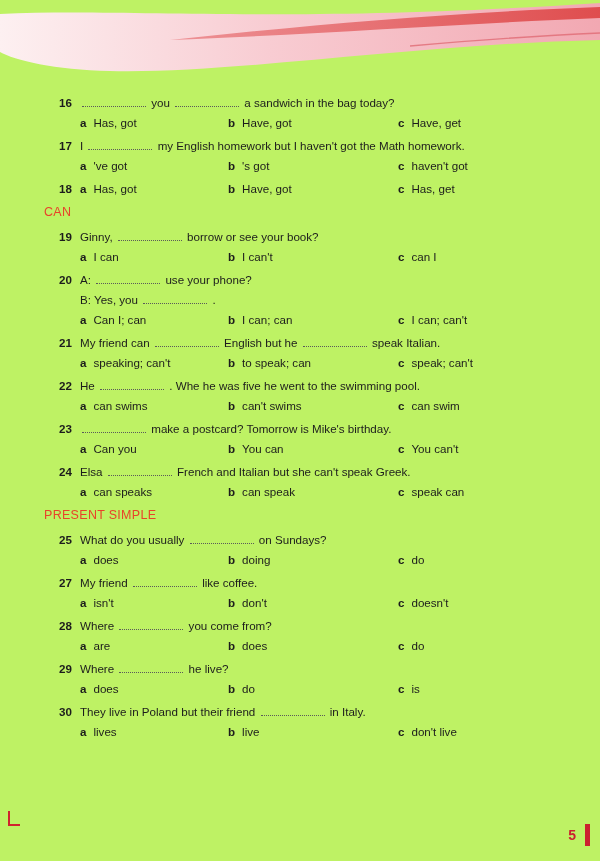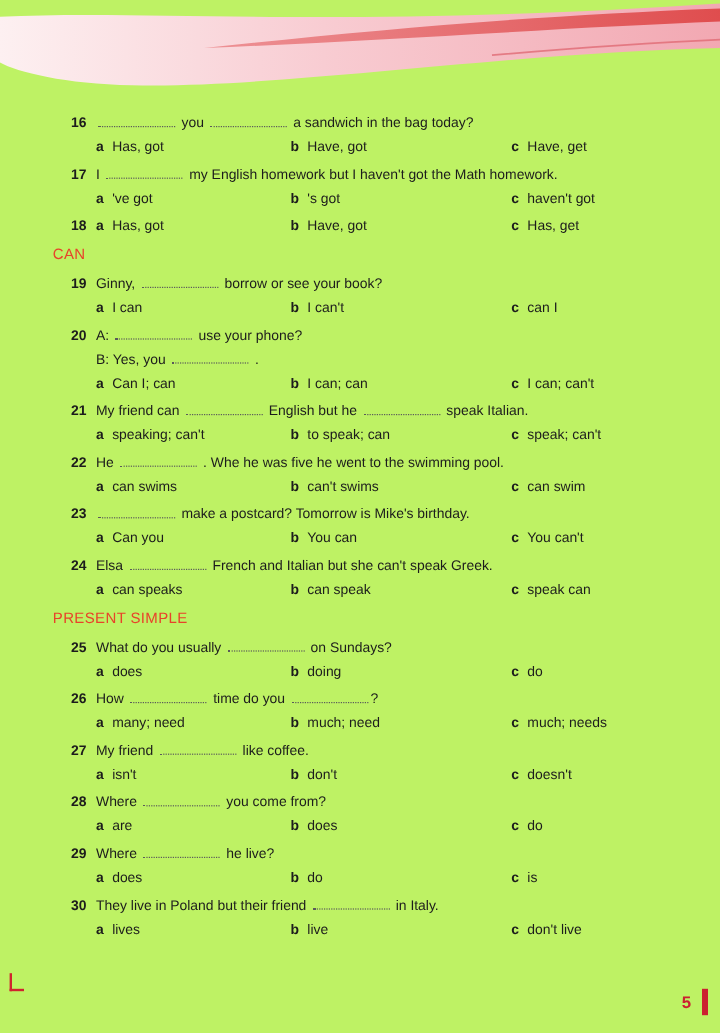--- a/index.html
+++ b/index.html
@@ -28,21 +28,21 @@
   .section-header{
     font-size:12.5px;font-weight:normal;color:var(--section-red);
     letter-spacing:0.3px;line-height:21px;margin:3px 0 4px;
   }
   .question{position:relative;padding-left:36px;margin-bottom:3px;}
   .q-num{
     position:absolute;left:0;top:0;width:28px;text-align:right;
     font-weight:bold;font-size:11.6px;line-height:20px;
   }
   .q-line{font-size:11.6px;line-height:20px;}
-  .options{display:flex;gap:14px;}
+  .options{display:flex;}
   .option{font-size:11.6px;line-height:20px;white-space:nowrap;}
   .option:nth-child(1){width:148px;}
   .option:nth-child(2){width:170px;}
   .option:nth-child(3){flex:1;}
   .opt-letter{font-weight:bold;margin-right:7px;}
   .blank{
     display:inline-block;width:64px;height:11px;
     border-bottom:1px dotted #5a5a5a;margin:0 2px;
   }
   .corner-mark{
@@ -169,29 +169,20 @@
       <div class="question">
         <span class="q-num">25</span>
         <div class="q-line">What do you usually <span class="blank"></span> on Sundays?</div>
         <div class="options">
           <div class="option"><span class="opt-letter">a</span><span class="opt-text">does</span></div>
           <div class="option"><span class="opt-letter">b</span><span class="opt-text">doing</span></div>
           <div class="option"><span class="opt-letter">c</span><span class="opt-text">do</span></div>
         </div>
       </div>
       <div class="question">
-        <span class="q-num">26</span>
-        <div class="q-line">How <span class="blank"></span> time do you <span class="blank"></span>?</div>
-        <div class="options">
-          <div class="option"><span class="opt-letter">a</span><span class="opt-text">many; need</span></div>
-          <div class="option"><span class="opt-letter">b</span><span class="opt-text">much; need</span></div>
-          <div class="option"><span class="opt-letter">c</span><span class="opt-text">much; needs</span></div>
-        </div>
-      </div>
-      <div class="question">
         <span class="q-num">27</span>
         <div class="q-line">My friend <span class="blank"></span> like coffee.</div>
         <div class="options">
           <div class="option"><span class="opt-letter">a</span><span class="opt-text">isn't</span></div>
           <div class="option"><span class="opt-letter">b</span><span class="opt-text">don't</span></div>
           <div class="option"><span class="opt-letter">c</span><span class="opt-text">doesn't</span></div>
         </div>
       </div>
       <div class="question">
         <span class="q-num">28</span>

